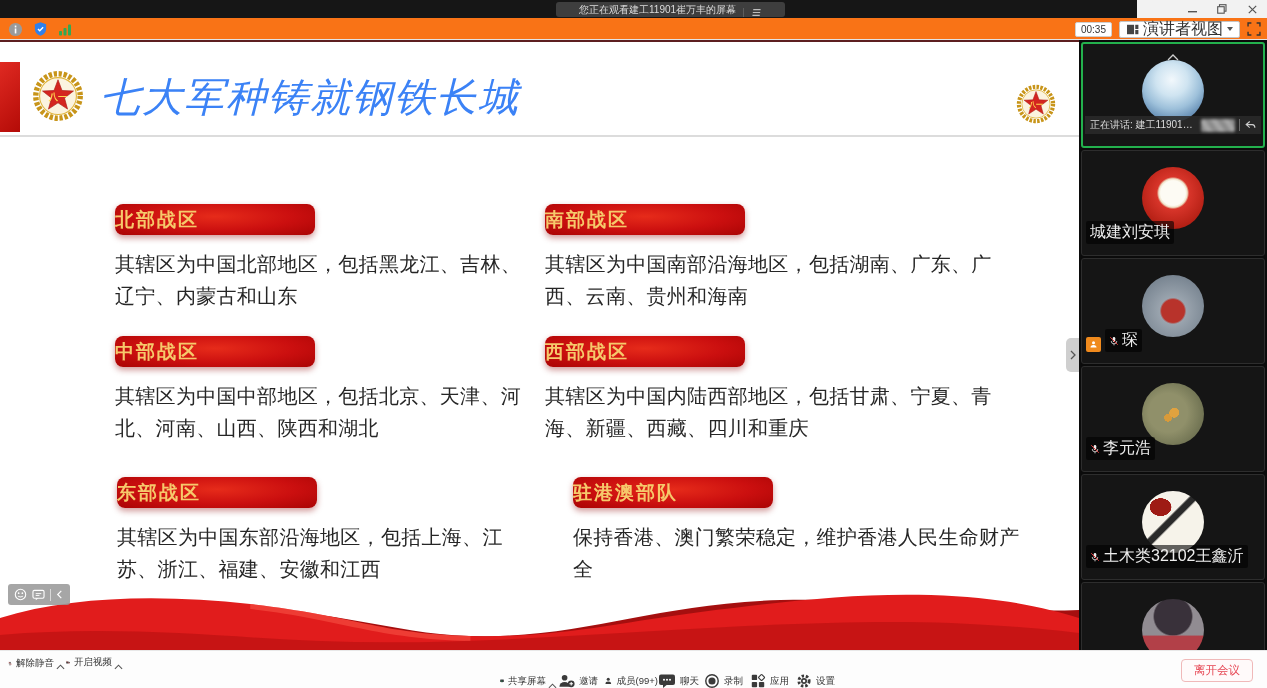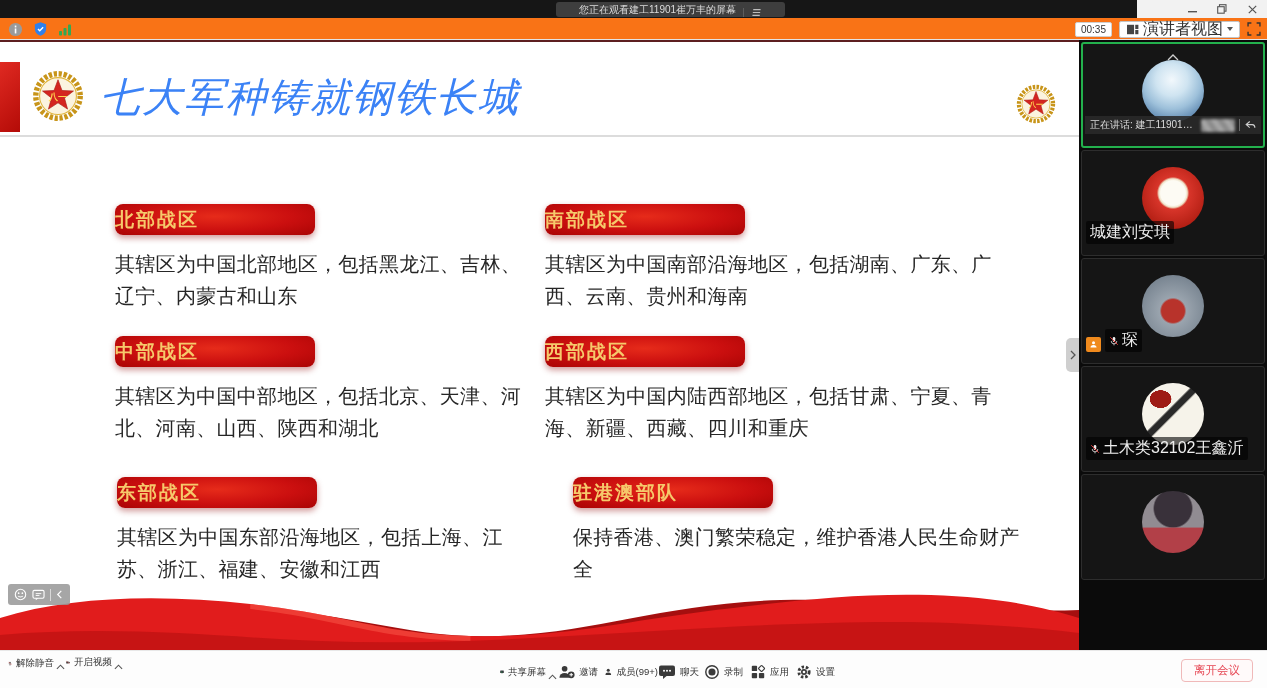--- a/index.html
+++ b/index.html
@@ -97,21 +97,21 @@
   .name-chip { position:absolute; left:4px; bottom:11px; display:flex; align-items:center;
     gap:3px; background:rgba(0,0,0,.6); border-radius:2px; padding:1px 4px;
     font-size:16px; color:#eee; white-space:nowrap; }
   .host-badge { position:absolute; left:4px; bottom:11px; width:15px; height:15px;
     background:#f08a1d; border-radius:2px; display:flex; align-items:center; justify-content:center; }
   .name-chip.offset { left:23px; }
 
   
   .bottombar { position:relative; height:38px; background:#fdfdfd; border-top:1px solid #e8e8e8; }
   .bb-left { position:absolute; left:8px; top:0; height:38px; display:flex; align-items:flex-start; }
-  .bb-center { position:absolute; left:500px; top:0; height:38px; display:flex; align-items:center; }
+  .bb-center { position:absolute; left:500px; top:0; height:38px; display:flex; align-items:flex-end; }
   .tool { width:46px; padding-top:4px; display:flex; align-items:center;
     gap:4px; cursor:default; }
   .tool.wide { width:54px; }
   .tlabel { font-size:9.5px; color:#333; white-space:nowrap; }
   .tool-caret { width:12px; padding-top:13px; display:flex; justify-content:center; }
   .leave-btn { position:absolute; right:14px; top:8px; height:23px; padding:0 12px;
     background:#fffafa; border:1px solid #f0b9b9; border-radius:4px; color:#e64552;
     font-size:11.5px; display:flex; align-items:center; }
 </style>
 </head>
@@ -313,20 +313,32 @@
           <svg width="10" height="10" viewBox="0 0 16 16">
             <rect x="6" y="1.5" width="4" height="8" rx="2" fill="#eee"></rect>
             <path d="M3.5 8 a4.5 4.5 0 0 0 9 0" fill="none" stroke="#eee" stroke-width="1.2"></path>
             <line x1="8" y1="12.5" x2="8" y2="15" stroke="#eee" stroke-width="1.2"></line>
             <line x1="2" y1="2" x2="14" y2="14" stroke="#e23b3b" stroke-width="1.6"></line>
           </svg>
           <span>琛</span>
         </div>
       </div>
 
+      <div class="tile">
+        <div class="avatar av4"></div>
+        <div class="name-chip">
+          <svg width="10" height="10" viewBox="0 0 16 16">
+            <rect x="6" y="1.5" width="4" height="8" rx="2" fill="#eee"></rect>
+            <path d="M3.5 8 a4.5 4.5 0 0 0 9 0" fill="none" stroke="#eee" stroke-width="1.2"></path>
+            <line x1="8" y1="12.5" x2="8" y2="15" stroke="#eee" stroke-width="1.2"></line>
+            <line x1="2" y1="2" x2="14" y2="14" stroke="#e23b3b" stroke-width="1.6"></line>
+          </svg>
+          <span>李元浩</span>
+        </div>
+      </div>
 
       <div class="tile">
         <div class="avatar av5"></div>
         <div class="name-chip">
           <svg width="10" height="10" viewBox="0 0 16 16">
             <rect x="6" y="1.5" width="4" height="8" rx="2" fill="#eee"></rect>
             <path d="M3.5 8 a4.5 4.5 0 0 0 9 0" fill="none" stroke="#eee" stroke-width="1.2"></path>
             <line x1="8" y1="12.5" x2="8" y2="15" stroke="#eee" stroke-width="1.2"></line>
             <line x1="2" y1="2" x2="14" y2="14" stroke="#e23b3b" stroke-width="1.6"></line>
           </svg>

